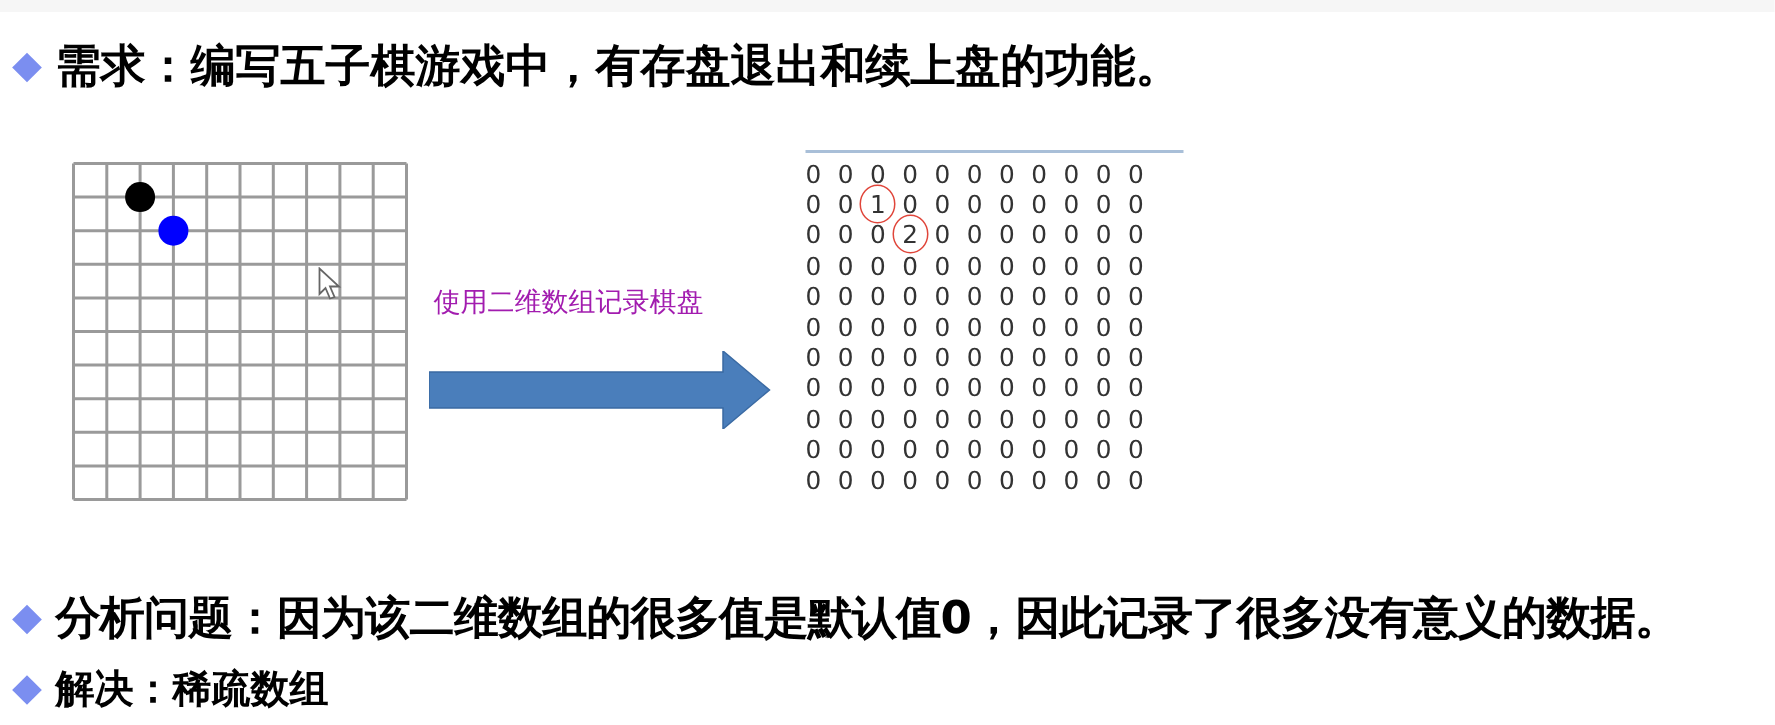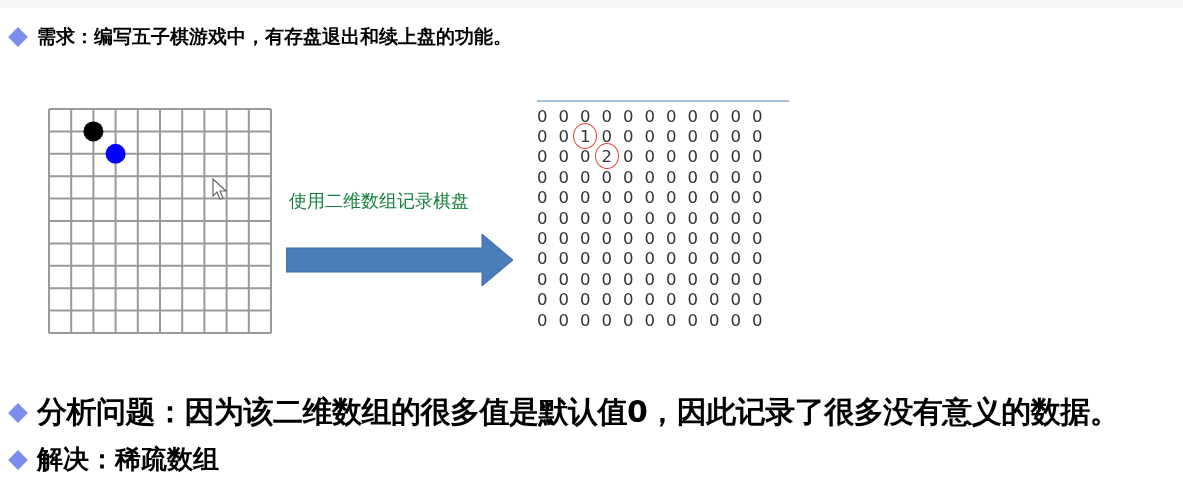--- a/index.html
+++ b/index.html
@@ -8,28 +8,28 @@
     font-family: "DejaVu Sans", "Liberation Sans", sans-serif;
   }
   .topbar { position: absolute; left: 0; top: 0; width: 1183px; height: 8px; background: #f6f6f6; }
   .bullet-line { position: absolute; left: 8px; display: flex; align-items: center; }
   .diamond {
     width: 14px; height: 14px; background: #7b8ef0; transform: rotate(45deg);
     margin: 0 12px 0 3px; flex: none;
   }
   .bullet-text { font-weight: bold; color: #000; white-space: nowrap; }
   #line1 { top: 24px; }
-  #line1 .bullet-text { font-size: 19px; text-align: center; }
+  #line1 .bullet-text { font-size: 30px; text-align: center; }
   #line2 { top: 392px; }
   #line2 .bullet-text { font-size: 30px; letter-spacing: -0.5px; }
   #line3 { top: 442px; }
   #line3 .bullet-text { font-size: 26px; text-align: center; }
 
   .board { position: absolute; left: 48px; top: 108px; }
-  .arrow-label { position: absolute; left: 289px; top: 189px; font-size: 18px; color: #15803d; white-space: nowrap; }
+  .arrow-label { position: absolute; left: 289px; top: 189px; font-size: 18px; color: #a21caf; white-space: nowrap; }
   .arrow { position: absolute; left: 286px; top: 234px; }
 
   .matrix { position: absolute; left: 537px; top: 100px; width: 252px; }
   .matrix-topline { position: absolute; left: 0; top: 0; width: 252px; height: 2px; background: #a9bfd8; }
   .matrix-grid { position: absolute; left: 0; top: 6px; }
   .mrow { display: flex; height: 20.4px; align-items: center; }
   .mcell {
     width: 21.5px; text-align: left; font-family: "DejaVu Sans", sans-serif; font-size: 16.5px; color: #333;
     position: relative;
   }

